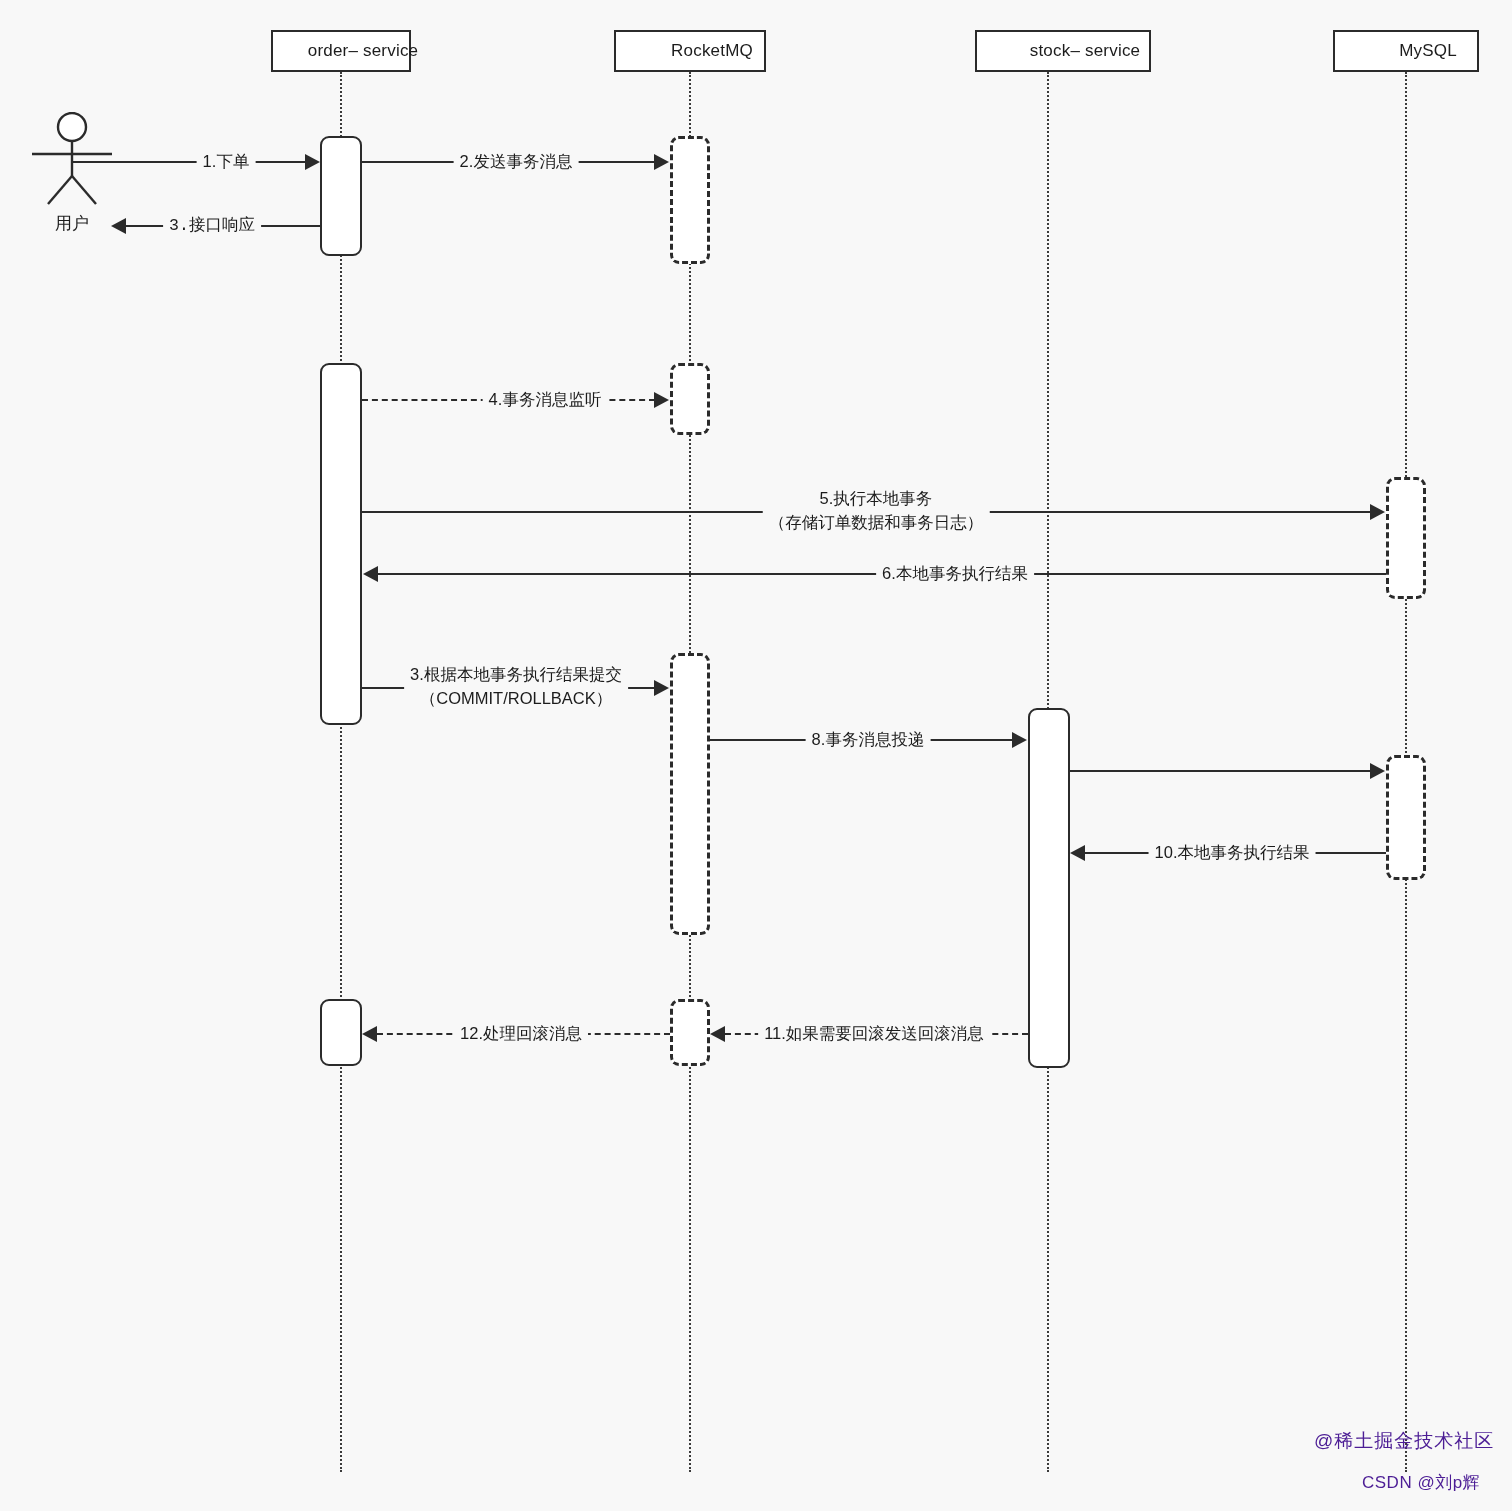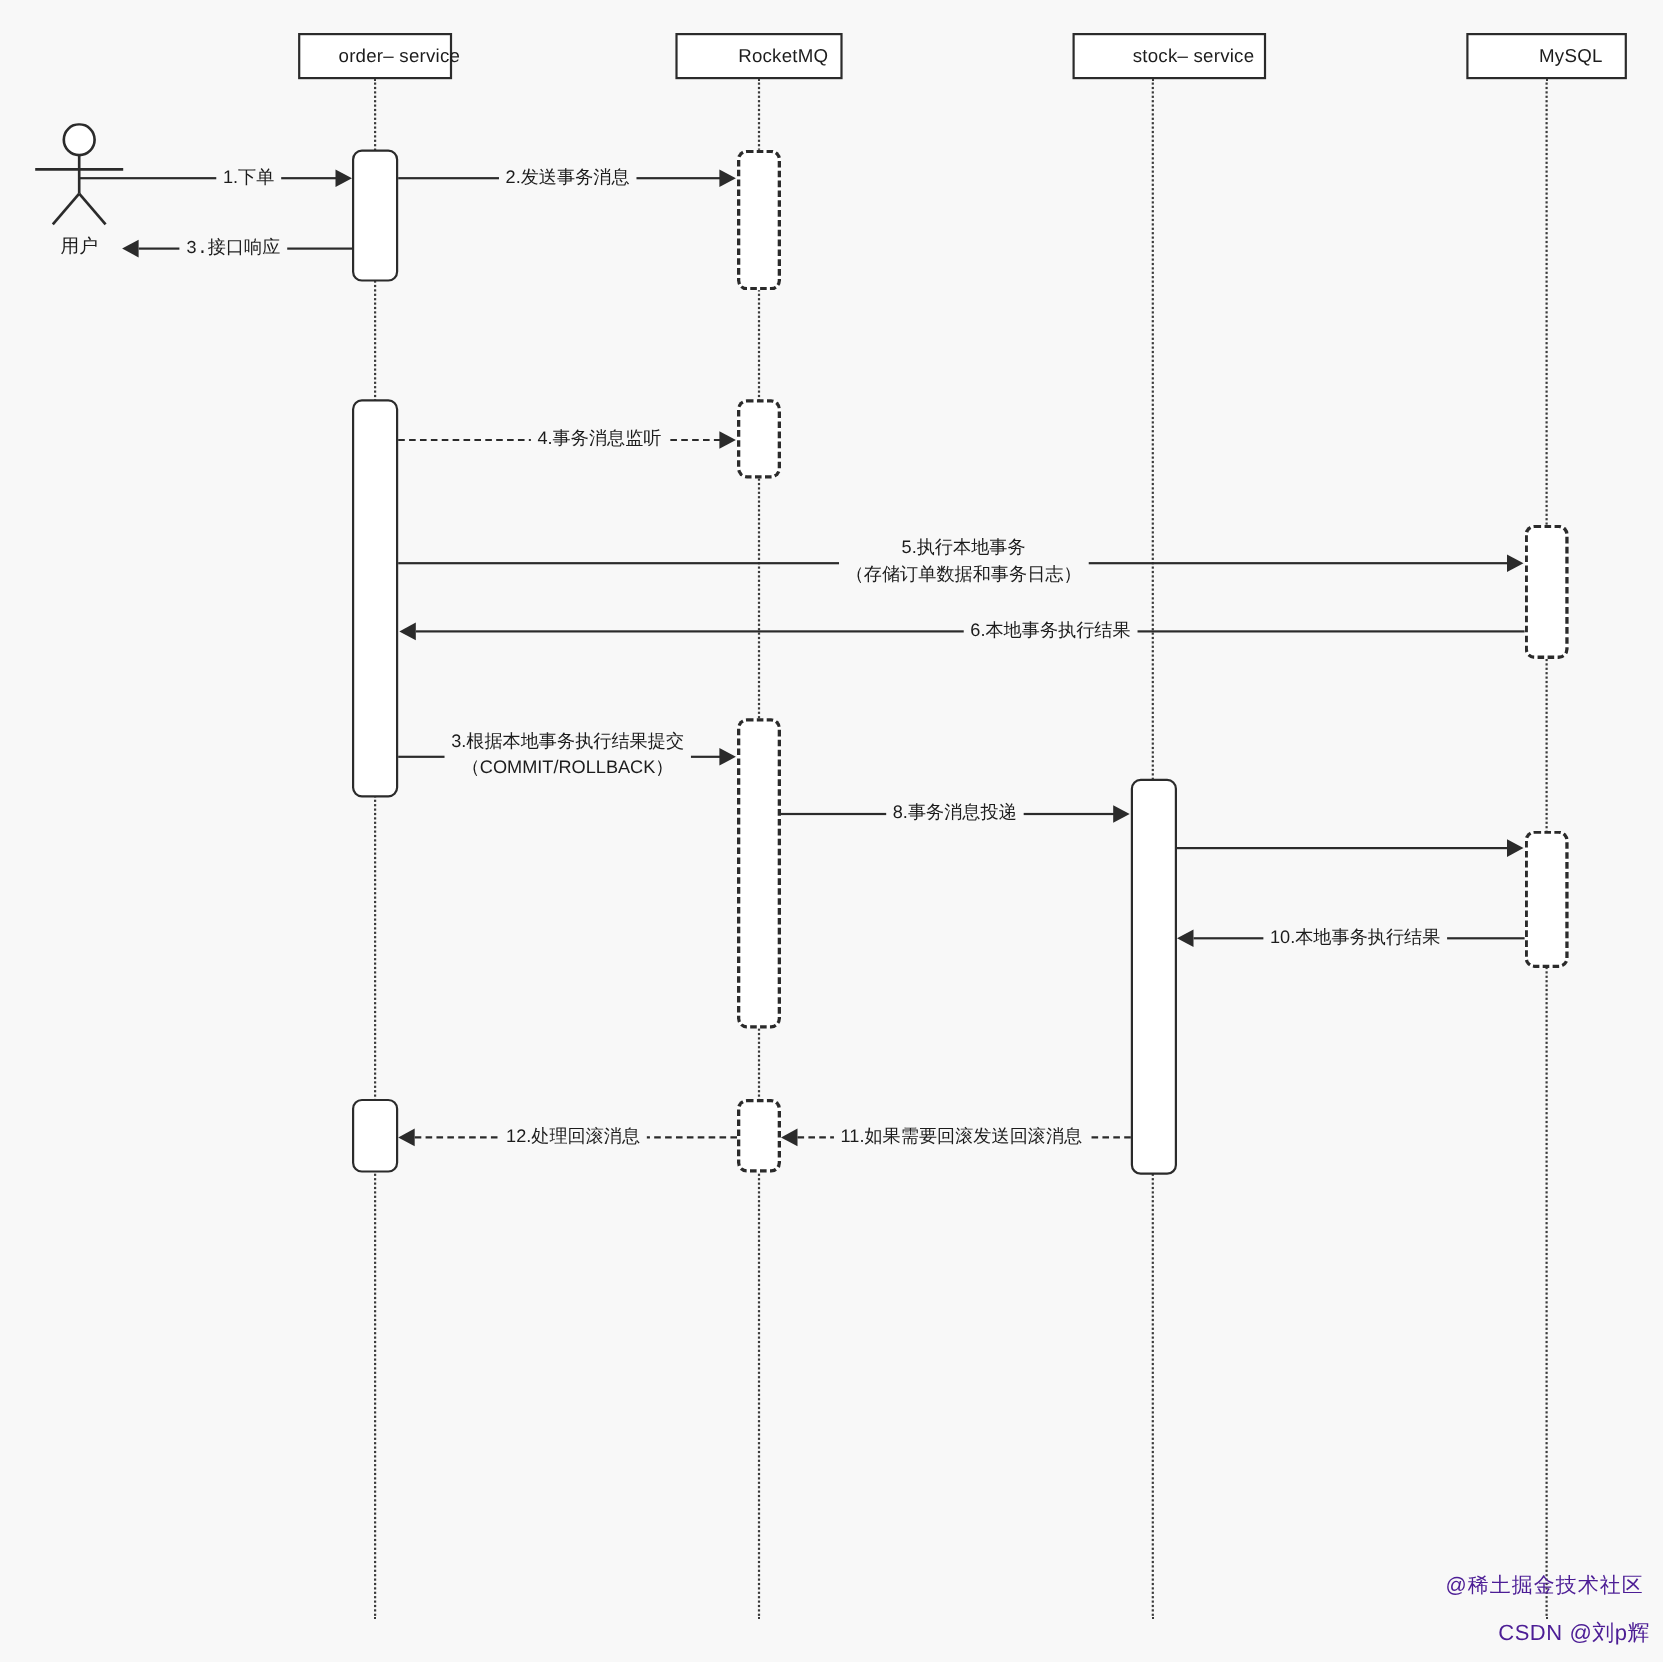--- a/index.html
+++ b/index.html
@@ -103,21 +103,21 @@
   .watermark {
     position: absolute;
     color: #4c1d95;
     white-space: nowrap;
   }
   #watermark-juejin {
     font-size: 19px;
     letter-spacing: 1px;
   }
   #watermark-csdn {
-    font-size: 20px;
+    font-size: 17px;
     letter-spacing: 0.5px;
   }
 </style>
 </head>
 <body>
 
 <div id="canvas">
 
   <div class="participant" style="left:271px; top:30px; width:140px; height:42px;">
     <span>order– service</span>

